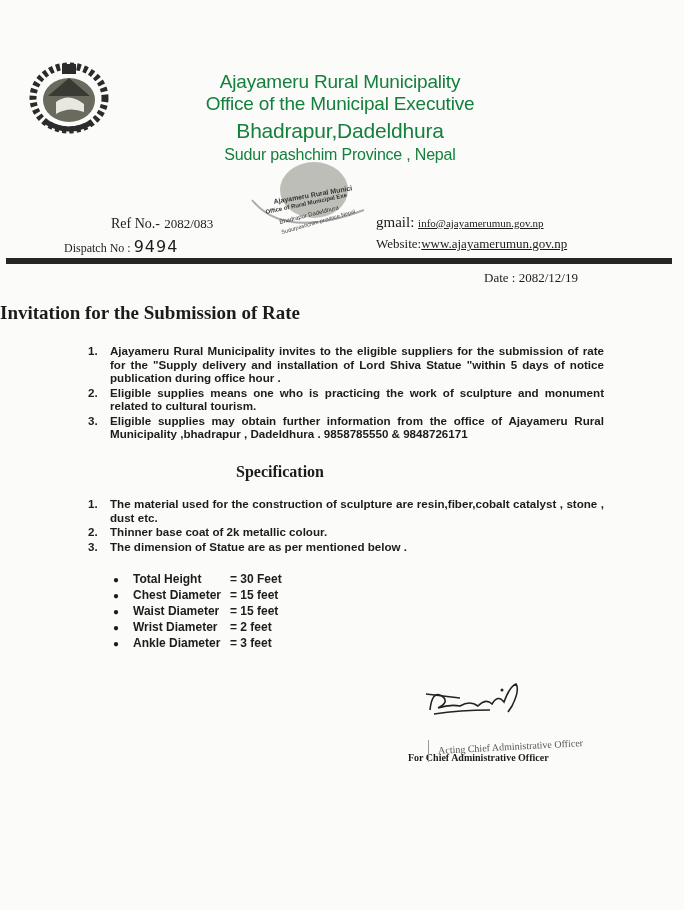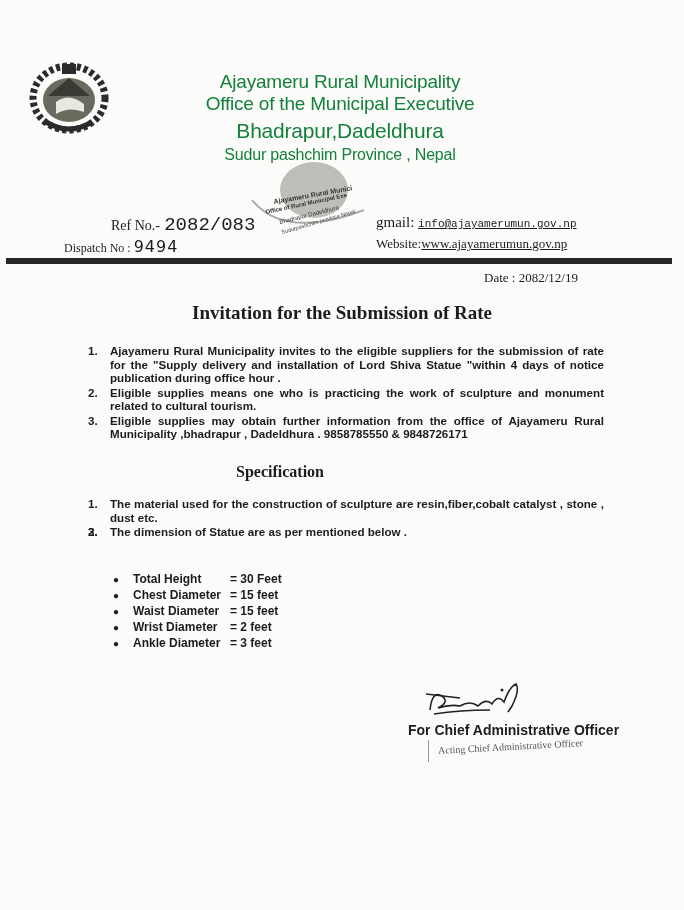--- a/index.html
+++ b/index.html
@@ -21,34 +21,34 @@
   }
   .h1 { top: 71px; font-size: 19px; }
   .h2 { top: 93px; font-size: 19px; }
   .h3 { top: 119px; font-size: 21px; }
   .h4 { top: 146px; font-size: 16px; text-align: center; }
   .stamp {
     left: 244px; top: 160px; width: 132px; height: 82px;
   }
   .ref { left: 64px; top: 214px; font-size: 15px; }
   .ref .lbl { font-family: "Liberation Serif", serif; font-size: 14px; margin-left: 47px; }
-  .ref .val { font-family: Liberation Mono, monospace; font-size: 19px; }
+  .ref .val { font-family: Liberation Serif, serif; font-size: 13px; }
   .dispatch { left: 64px; top: 237px; font-family: "Liberation Serif", serif; font-size: 12px; }
   .dispatch .hand { font-family: "DejaVu Sans", sans-serif; font-size: 16px; letter-spacing: 1px; }
   .contact { left: 376px; font-family: "Liberation Serif", serif; }
   .gmail { top: 214px; font-size: 15px; }
-  .gmail .link { font-size: 11px; text-decoration: underline; font-family: Liberation Mono, monospace; }
+  .gmail .link { font-size: 11px; text-decoration: underline; }
   .web { top: 236px; font-size: 13px; }
   .web .link { text-decoration: underline; }
   .rule {
     left: 6px; top: 258px; width: 666px; height: 6px; background: #262626;
   }
   .date { left: 484px; top: 270px; font-family: "Liberation Serif", serif; font-size: 13px; }
   .title {
-    left: 0; width: 684px; top: 302px; text-align: center;
+    left: 0; width: 684px; top: 302px; 
     font-family: "Liberation Serif", serif; font-weight: bold; font-size: 19px;
   }
   .list {
     left: 88px; width: 516px;
     font-family: "Liberation Sans", sans-serif; font-size: 11.6px; line-height: 13.5px;
     margin: 0; padding: 0; list-style: none;
   }
   .list li { position: relative; padding-left: 22px; margin-bottom: 1px; text-align: justify; }
   .list li .num { position: absolute; left: 0; top: 0; font-weight: bold; }
   .list li .txt { font-weight: bold; }
@@ -59,21 +59,21 @@
   }
   .list2 { top: 497px; }
   .dims { left: 113px; top: 571px; font-size: 12px; font-weight: bold; }
   .dims .row { height: 16px; display: flex; align-items: center; }
   .dims .bullet { width: 20px; font-size: 10px; }
   .dims .name { width: 97px; }
   .signature {
     left: 420px; top: 680px; width: 110px; height: 42px;
   }
   .for-cao {
-    left: 408px; top: 722px; font-family: Liberation Sans, sans-serif; font-weight: bold; font-size: 14px;
+    left: 408px; top: 752px; font-family: Liberation Serif, serif; font-weight: bold; font-size: 10px;
   }
   .acting {
     left: 438px; top: 741px; font-family: "Liberation Serif", serif; font-size: 10px; color: #555;
     transform: rotate(-3deg);
   }
   .acting-bar { left: 428px; top: 740px; width: 1px; height: 22px; background: #999; }
 </style>
 </head>
 <body>
 
@@ -126,41 +126,42 @@
 <div class="abs date">
   <span>Date :</span>
   <span>2082/12/19</span>
 </div>
 
 <div class="abs title">Invitation for the Submission of Rate</div>
 
 <ol class="abs list list1">
   <li>
     <span class="num">1.</span>
-    <span class="txt">Ajayameru Rural Municipality invites to the eligible suppliers for the submission of rate for the "Supply delivery and installation of Lord Shiva Statue "within 4 days of notice publication during office hour .</span>
+    <span class="txt">Ajayameru Rural Municipality invites to the eligible suppliers for the submission of rate for the "Supply delivery and installation of Lord Shiva Statue "within 5 days of notice publication during office hour .</span>
   </li>
   <li>
     <span class="num">2.</span>
     <span class="txt">Eligible supplies means one who is practicing the work of sculpture and monument related to cultural tourism.</span>
   </li>
   <li>
     <span class="num">3.</span>
     <span class="txt">Eligible supplies may obtain further information from the office of Ajayameru Rural Municipality ,bhadrapur , Dadeldhura . 9858785550 &amp; 9848726171</span>
   </li>
 </ol>
 
 <div class="abs spec-title">Specification</div>
 
 <ol class="abs list list2">
   <li>
     <span class="num">1.</span>
     <span class="txt">The material used for the construction of sculpture are resin,fiber,cobalt catalyst , stone , dust etc.</span>
   </li>
   <li>
     <span class="num">2.</span>
+    <span class="txt">Thinner base coat of 2k metallic colour.</span>
   </li>
   <li>
     <span class="num">3.</span>
     <span class="txt">The dimension of Statue are as per mentioned below .</span>
   </li>
 </ol>
 
 <div class="abs dims">
   <div class="row">
     <span class="bullet">●</span>

